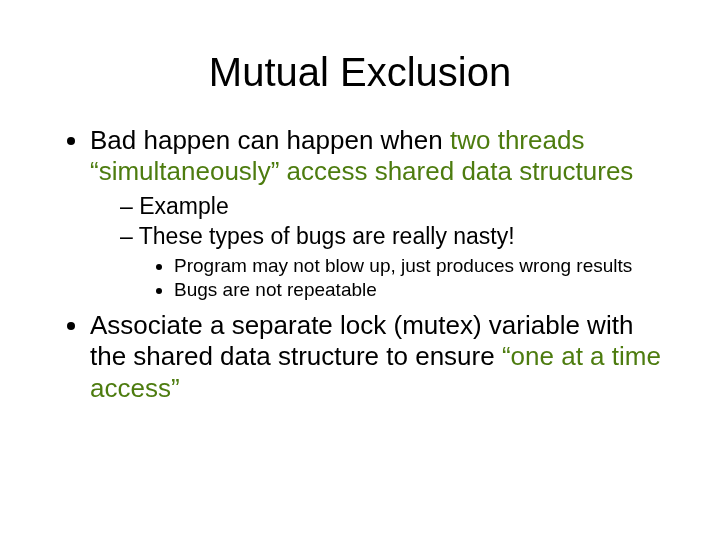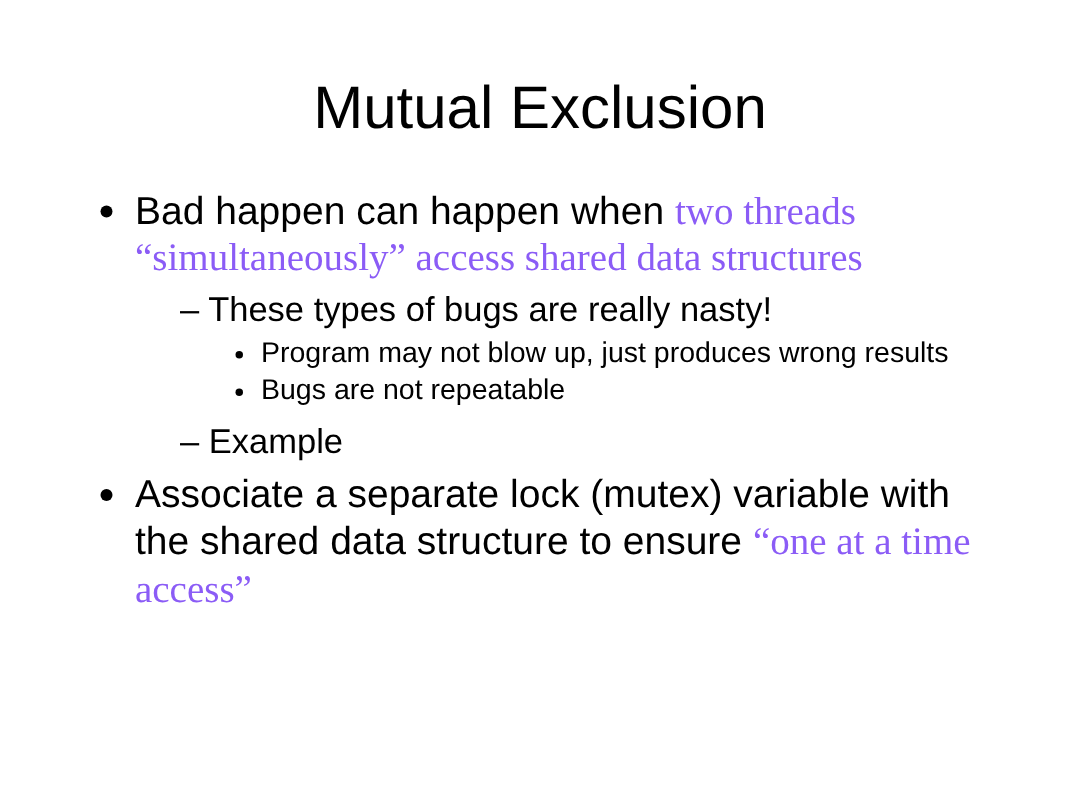--- a/index.html
+++ b/index.html
@@ -48,44 +48,43 @@
   ul.level3 {
     list-style-type: disc;
     margin: 4px 0 8px 0;
     padding-left: 54px;
     font-size: 19px;
   }
   ul.level3 > li {
     margin-bottom: 2px;
   }
   .accent {
-    color: #8b5cf6;
-    font-family: Liberation Serif, serif;
+    color: #4d7c0f;
   }
 </style>
 </head>
 <body>
 
 <div class="slide">
 
   <h1 class="title">Mutual Exclusion</h1>
 
   <ul class="level1">
 
     <li>
       <span>Bad happen can happen when </span><span class="accent">two threads “simultaneously” access shared data structures</span>
 
       <ul class="level2">
+        <li><span>Example</span></li>
         <li><span>These types of bugs are really nasty!</span>
           <ul class="level3">
             <li>Program may not blow up, just produces wrong results</li>
             <li>Bugs are not repeatable</li>
           </ul>
         </li>
-        <li><span>Example</span></li>
       </ul>
     </li>
 
     <li>
       <span>Associate a separate lock (mutex) variable with the shared data structure to ensure </span><span class="accent">“one at a time access”</span>
     </li>
 
   </ul>
 
 </div>

